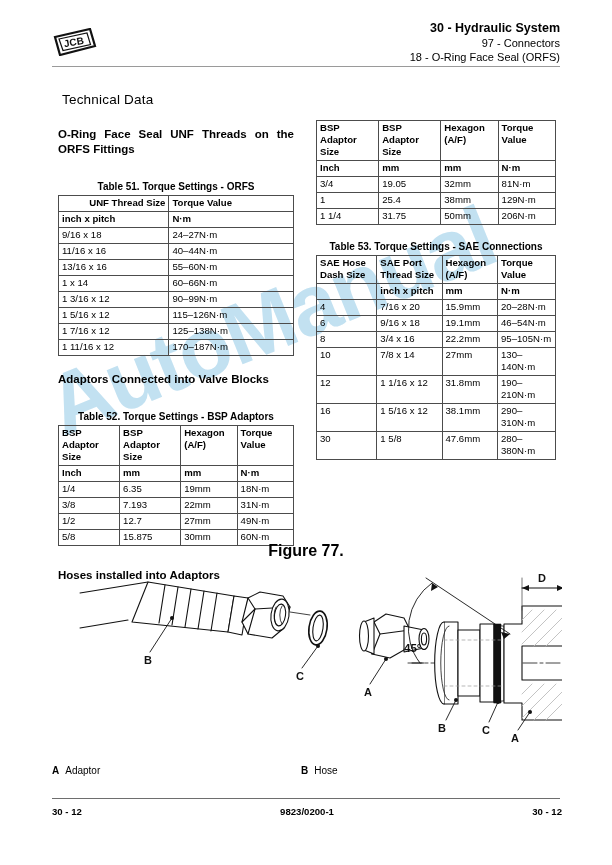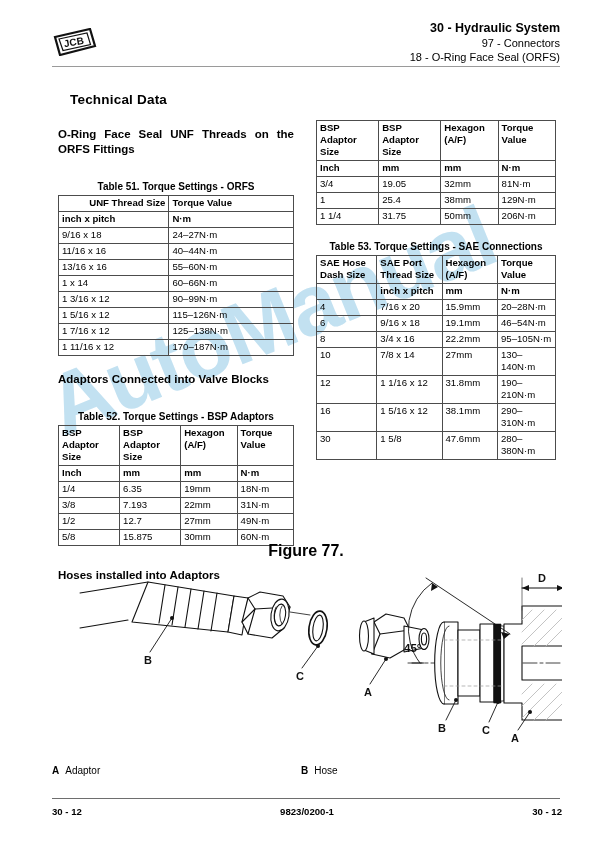--- a/index.html
+++ b/index.html
@@ -94,22 +94,22 @@
   .col-right {
     position: absolute;
     left: 316px;
     top: 120px;
     width: 240px;
     z-index: 8;
   }
 
   h1.section-title {
     font-size: 13.5px;
-    font-weight: bold;
-    margin: 0 0 20px 12px;
+    font-weight: normal;
+    margin: 0 0 20px 4px;
     letter-spacing: 0.2px;
   }
   h2.sub-head {
     font-size: 11.5px;
     font-weight: bold;
     margin: 0 0 8px 0;
     line-height: 1.32;
     text-align: justify;
   }
   h2.sub-head.wide {

